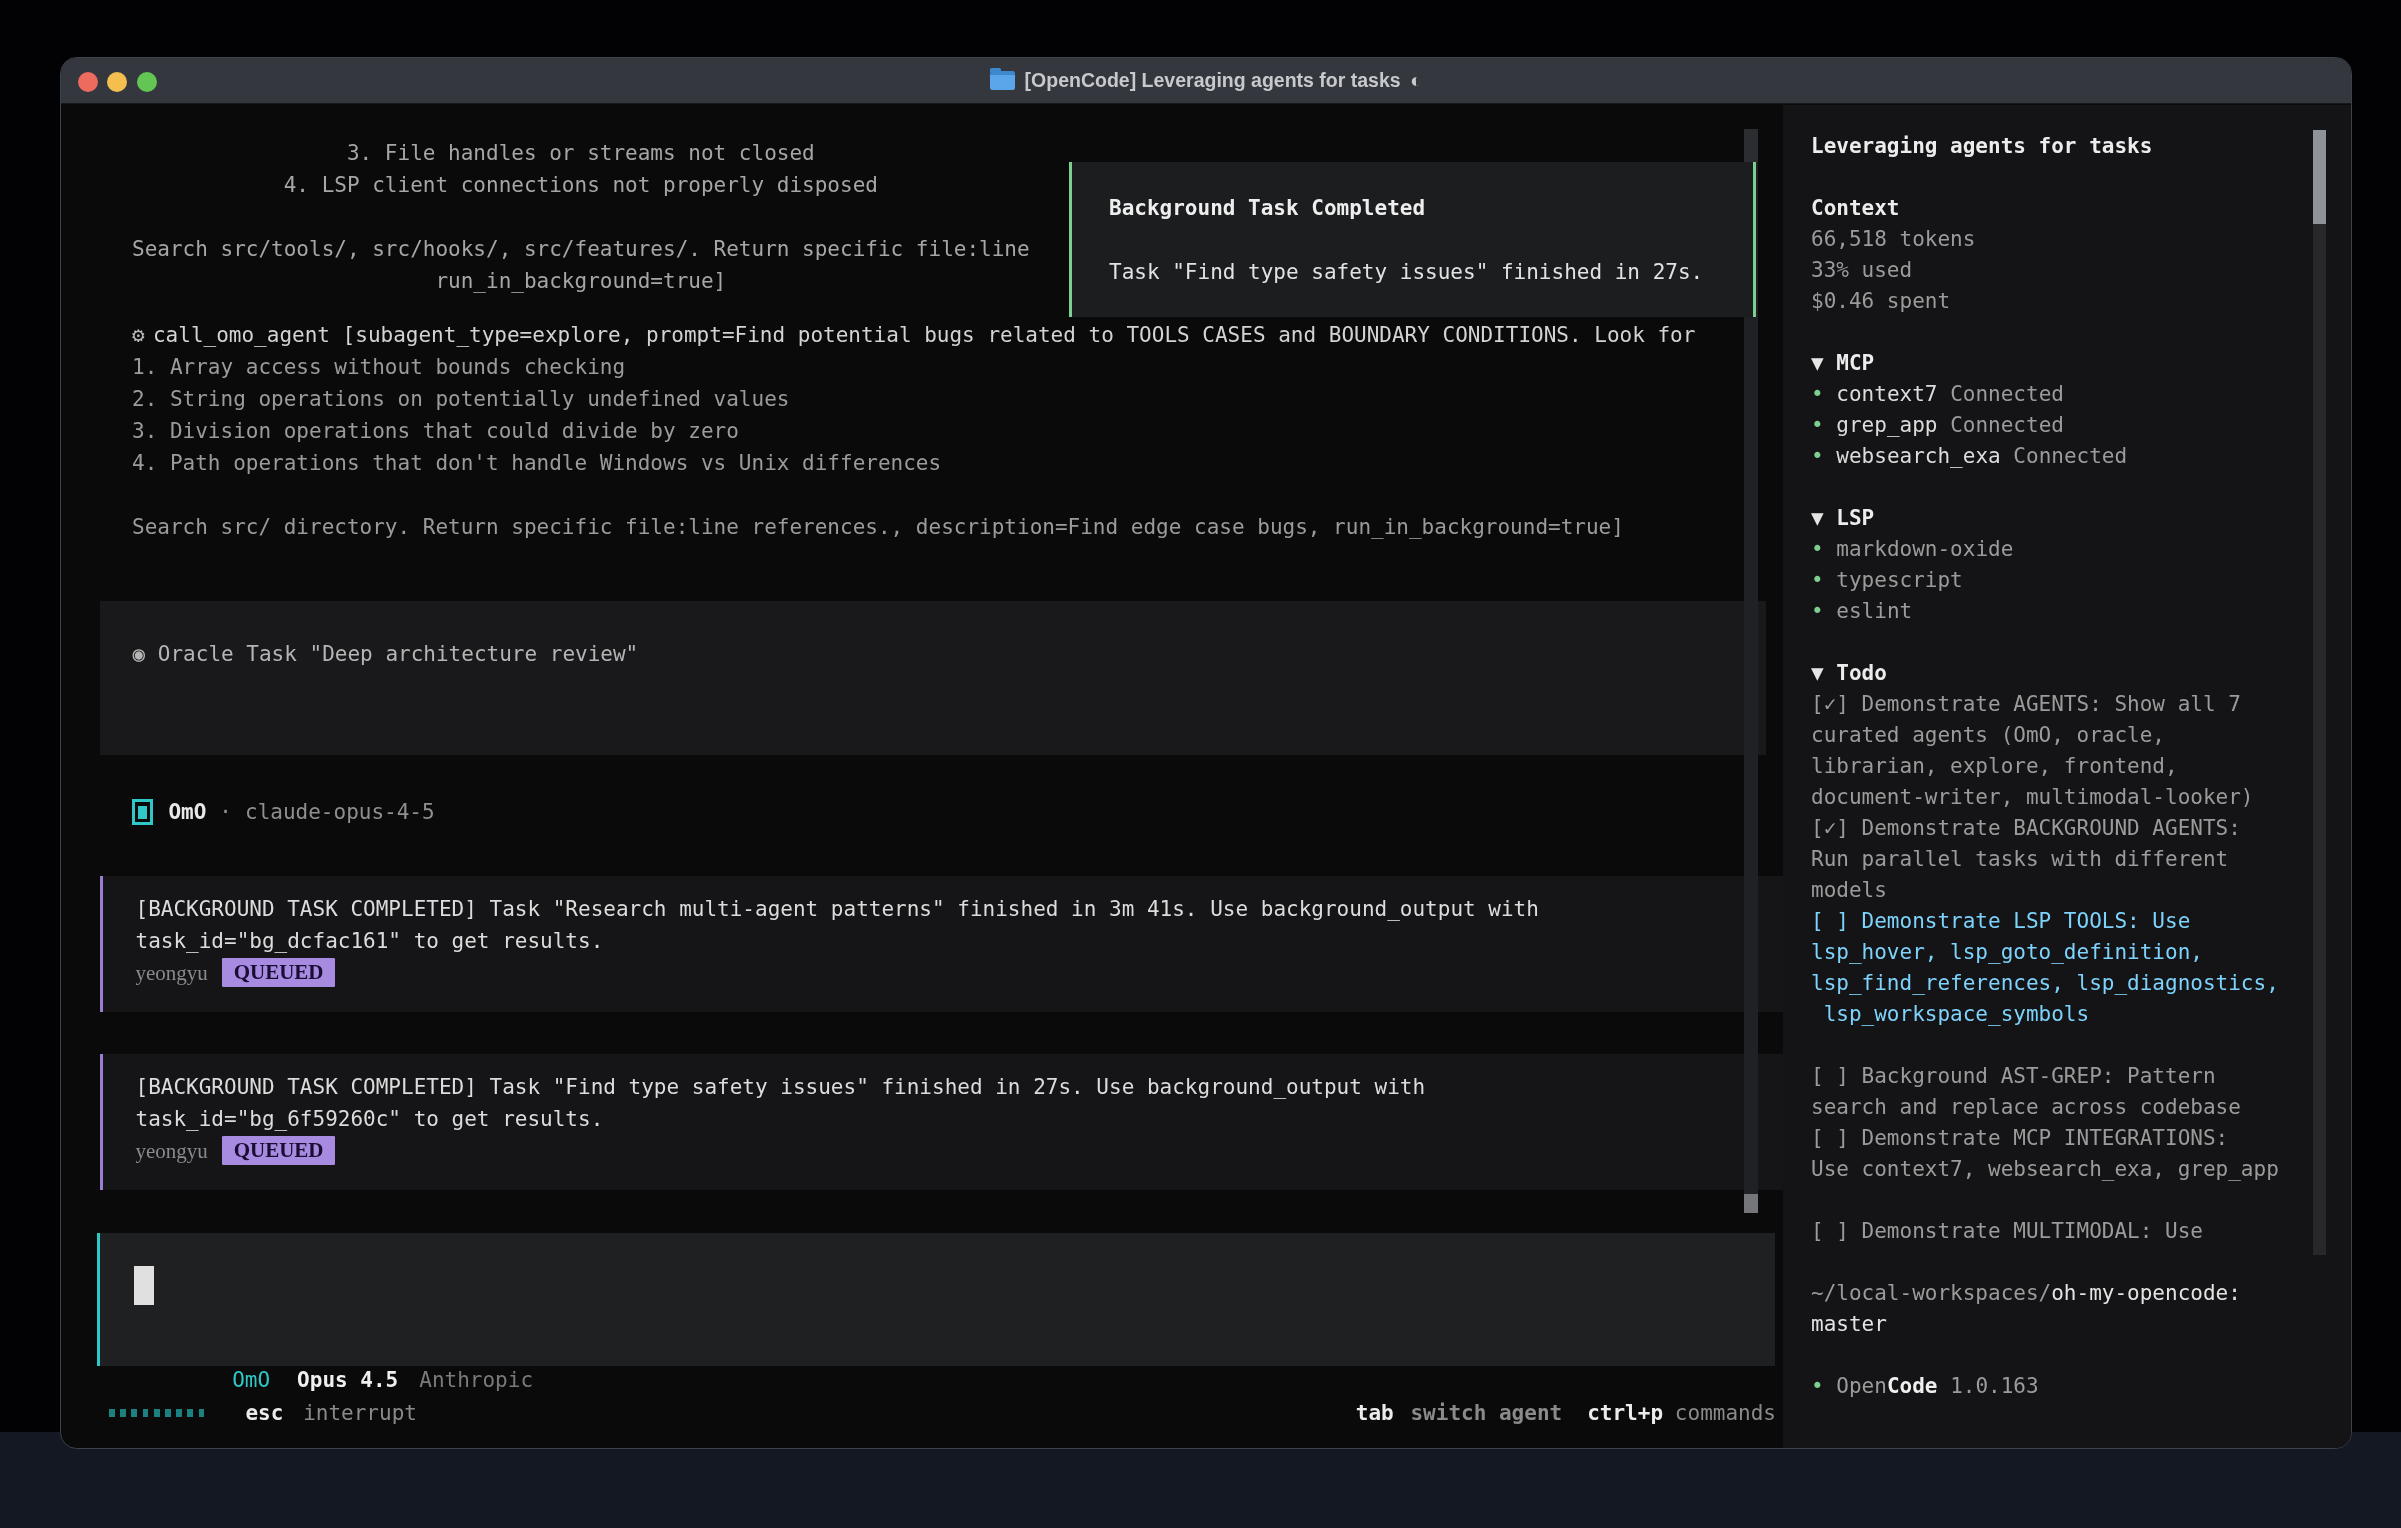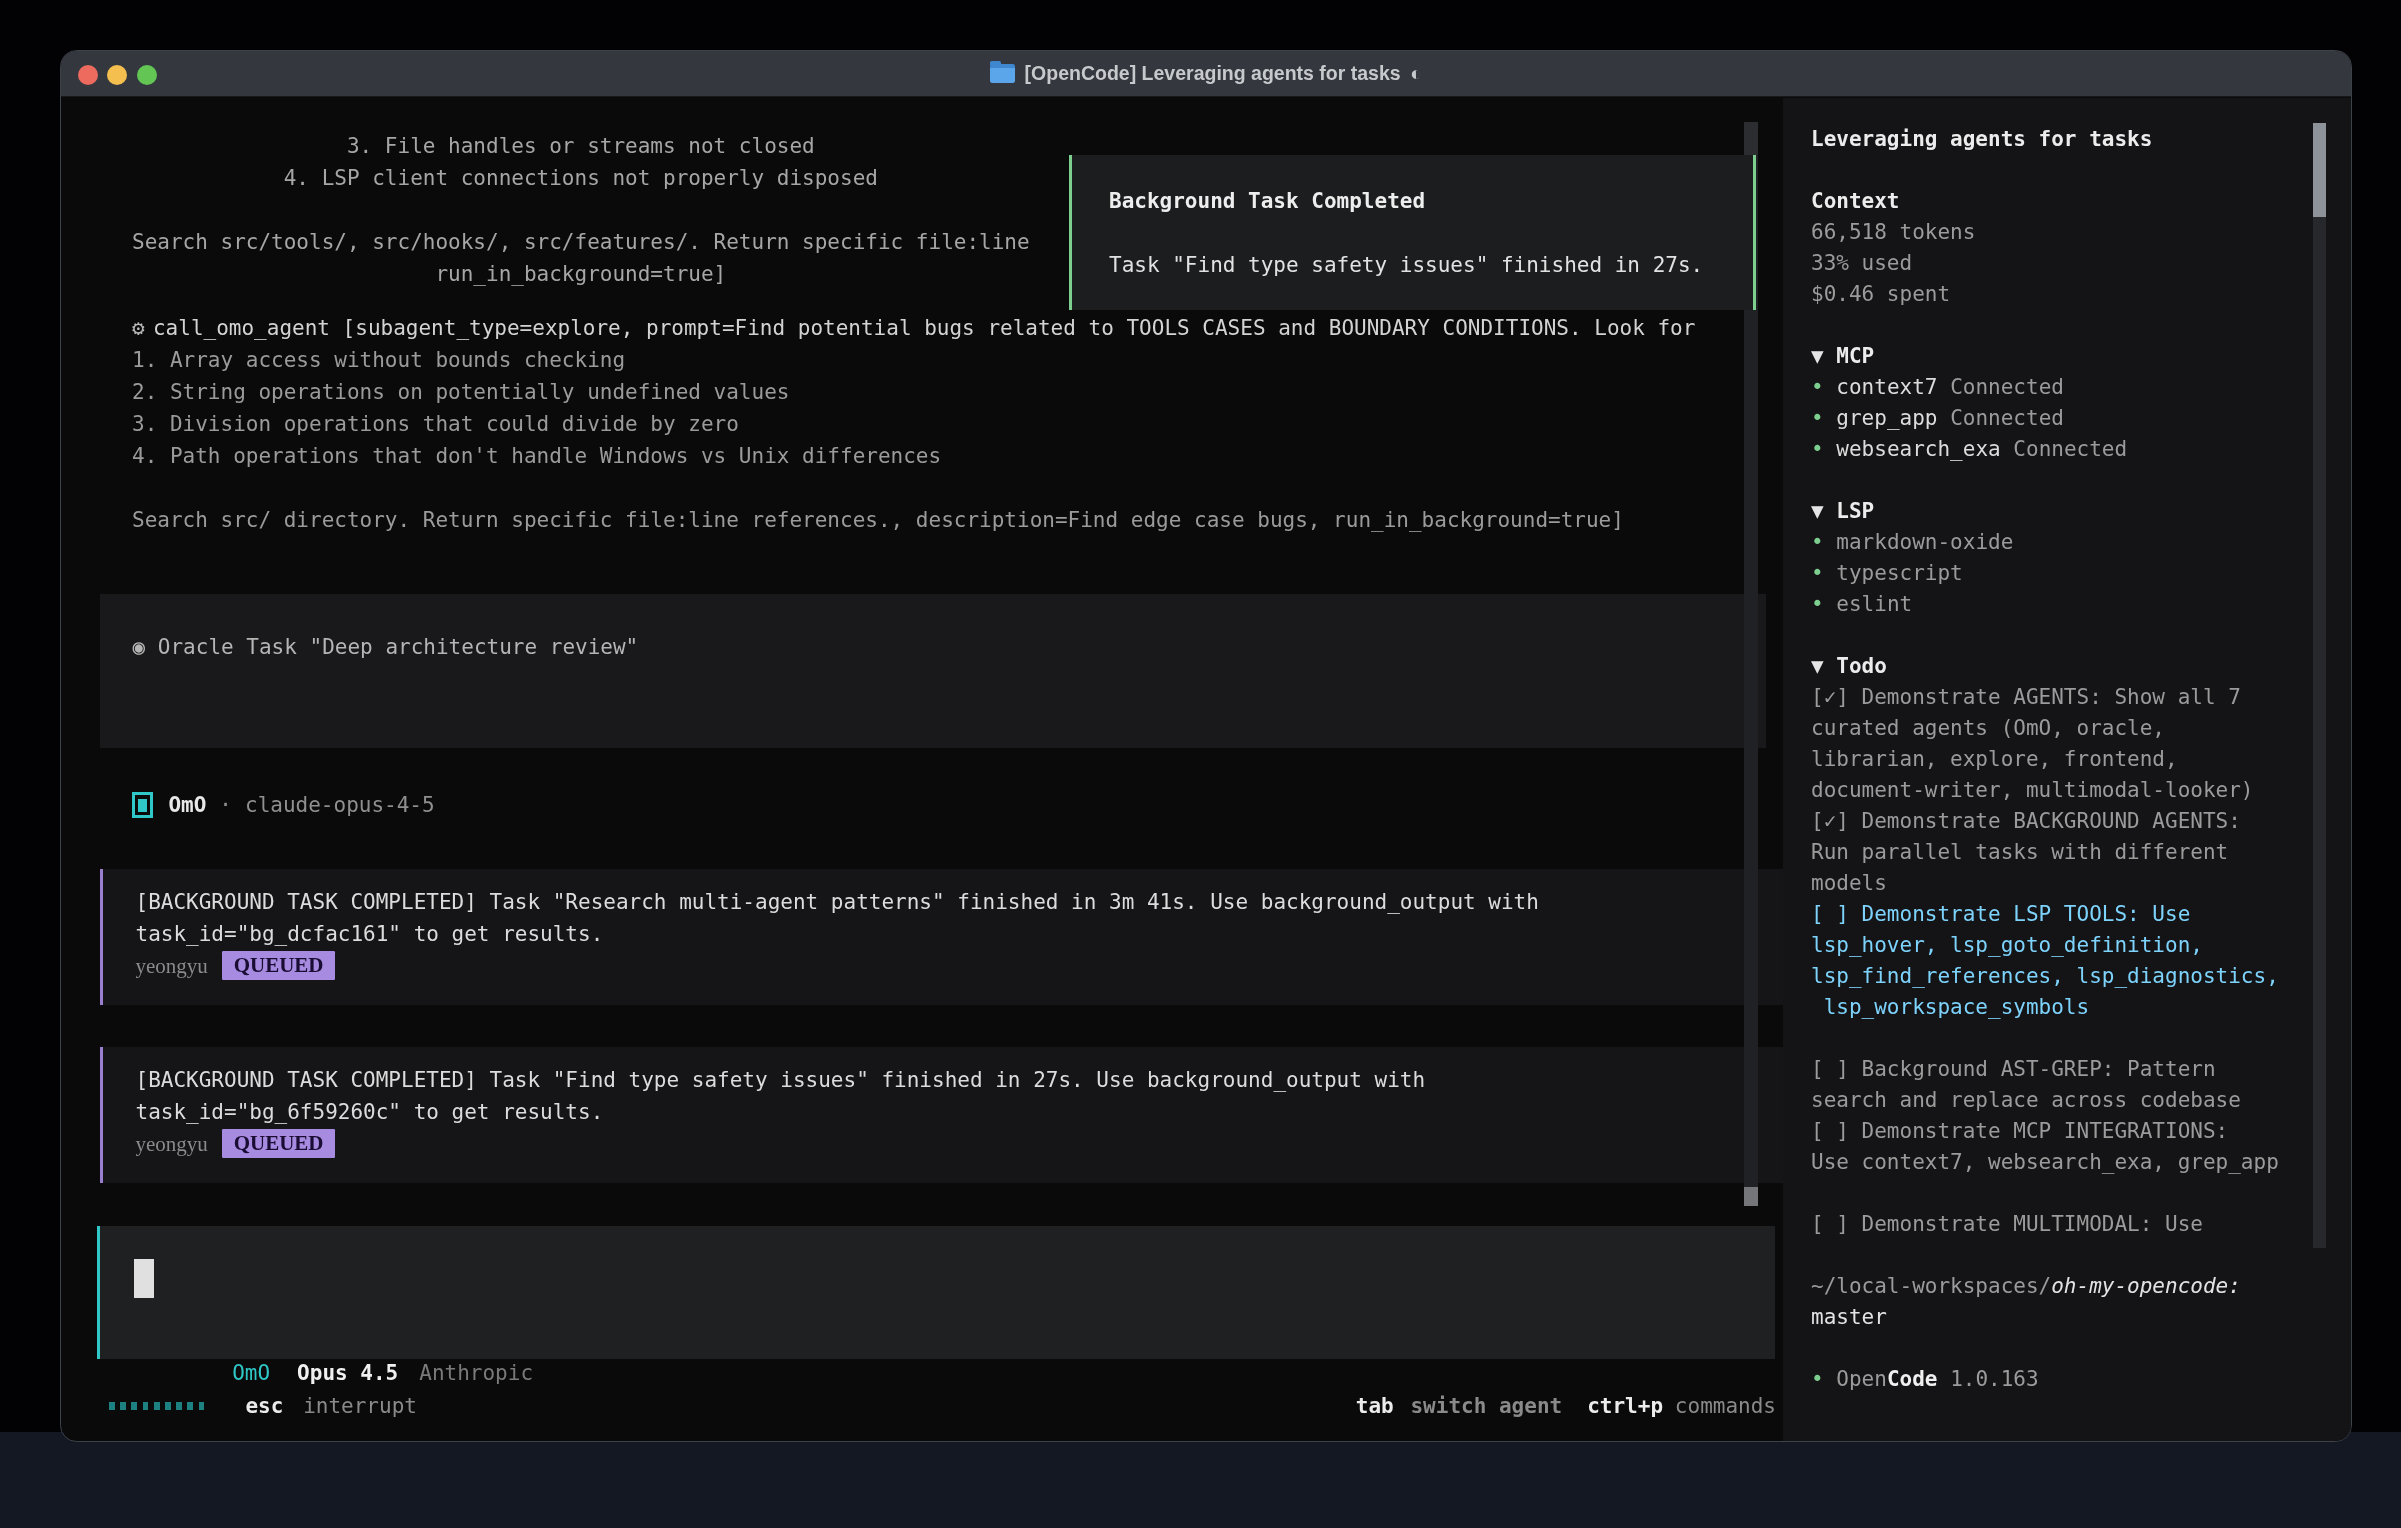--- a/index.html
+++ b/index.html
@@ -5,21 +5,21 @@
   * { box-sizing: border-box; }
   html, body { margin:0; padding:0; }
   body {
     width:2401px; height:1528px; position:relative; overflow:hidden;
     background:#020204;
     font-family:"DejaVu Sans Mono", monospace;
   }
   .desktop-strip { position:absolute; left:0; top:1432px; width:2401px; height:96px; background:#131823; }
 
   .window {
-    position:absolute; left:60px; top:50px; width:2292px; height:1392px;
+    position:absolute; left:60px; top:57px; width:2292px; height:1392px;
     background:#0a0a0b; border:1.2px solid #3c424a; border-radius:16.5px; overflow:hidden;
   }
   .titlebar {
     position:relative; height:46px; background:#34383e; border-bottom:1.2px solid #17181a;
     display:flex; align-items:center; justify-content:center;
   }
   .traffic { position:absolute; left:16.5px; top:14px; display:flex; gap:9.5px; }
   .light { width:20px; height:20px; border-radius:50%; }
   .light.red { background:#ed6a5f; } .light.yellow { background:#f5bf4f; } .light.green { background:#62c554; }
   .title-group { display:flex; align-items:center; gap:9.5px;
@@ -109,21 +109,21 @@
   .sb-gap { height:31px; }
   .sb-title { color:#ececec; font-weight:bold; }
   .sb-head { color:#ececec; font-weight:bold; }
   .sb-head .tri { color:#e5e5e5; }
   .sb-gray { color:#9b9b9b; }
   .bullet { color:#7ccf8f; }
   .mcp-name { color:#dcdcdc; }
   .todo-item { line-height:31px; white-space:pre-wrap; color:#9b9b9b; }
   .todo-item.active { color:#7dd3fc; margin-bottom:31px; }
   .todo-item.last { margin-top:31px; }
-  .ws-prefix { color:#9b9b9b; } .ws-repo { color:#e3e3e3;font-style:italic; } .ws-branch { color:#e3e3e3; }
+  .ws-prefix { color:#9b9b9b; } .ws-repo { color:#e3e3e3; } .ws-branch { color:#e3e3e3; }
   .ver-dim { color:#9b9b9b; } .ver-bold { color:#f0f0f0; font-weight:bold; }
 
   .scroll-side { position:absolute; left:2252px; top:25px; width:13px; height:1125px; background:#26282b; }
   .scroll-side .thumb { position:absolute; left:0; top:0; width:13px; height:94px; background:#8e939a; }
 </style>
 </head>
 <body>
 
 <div class="desktop-strip"></div>
 

